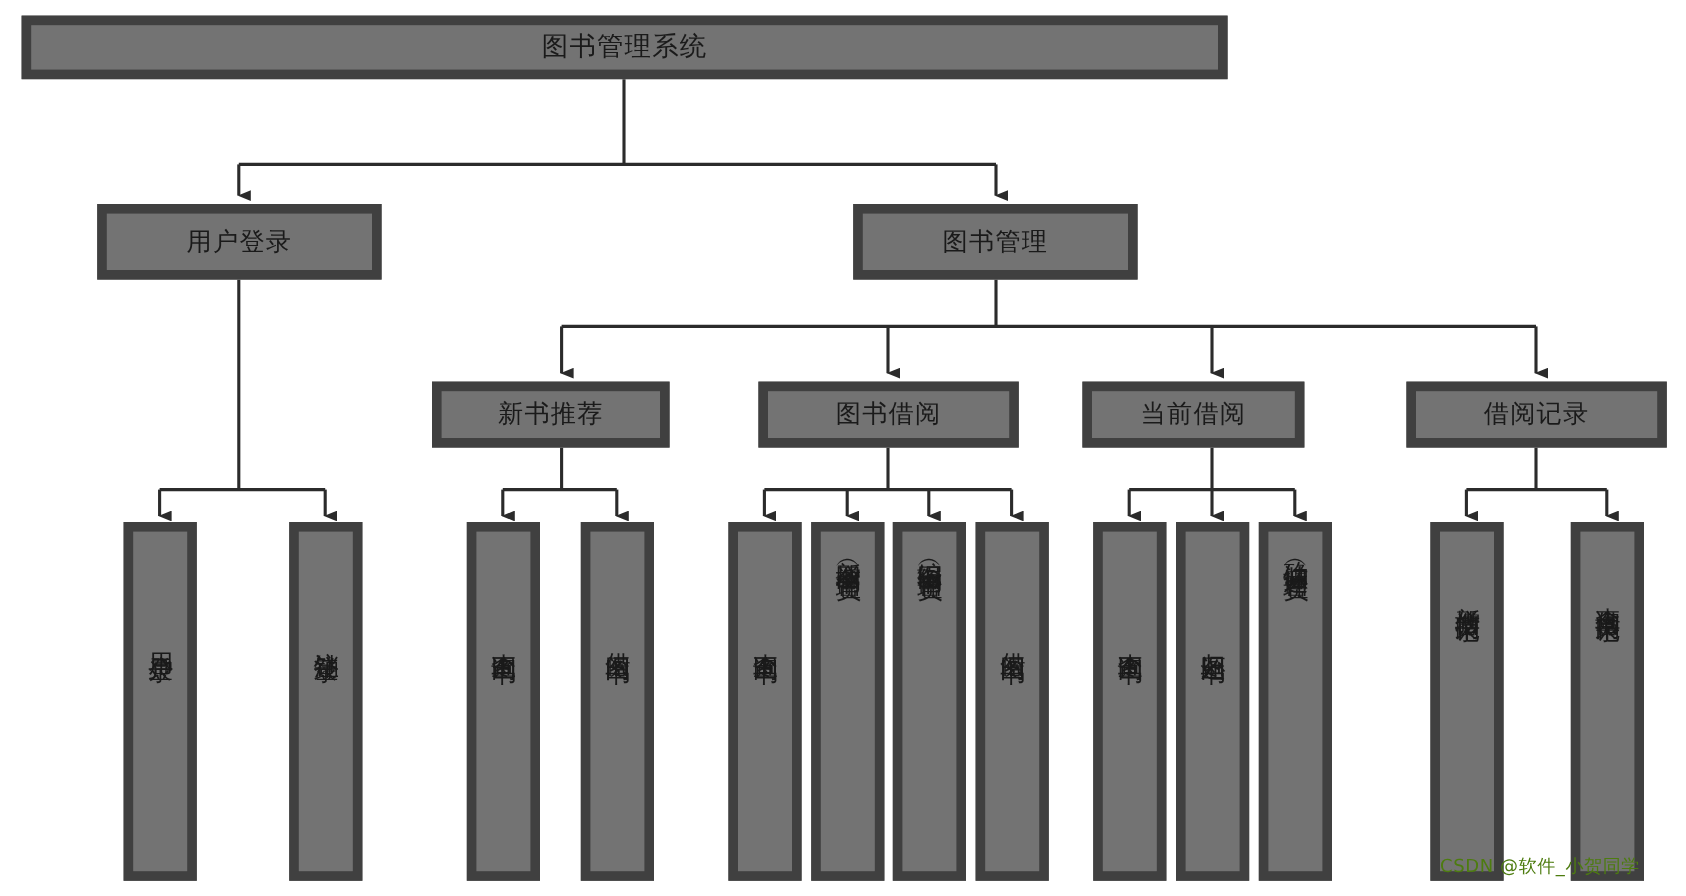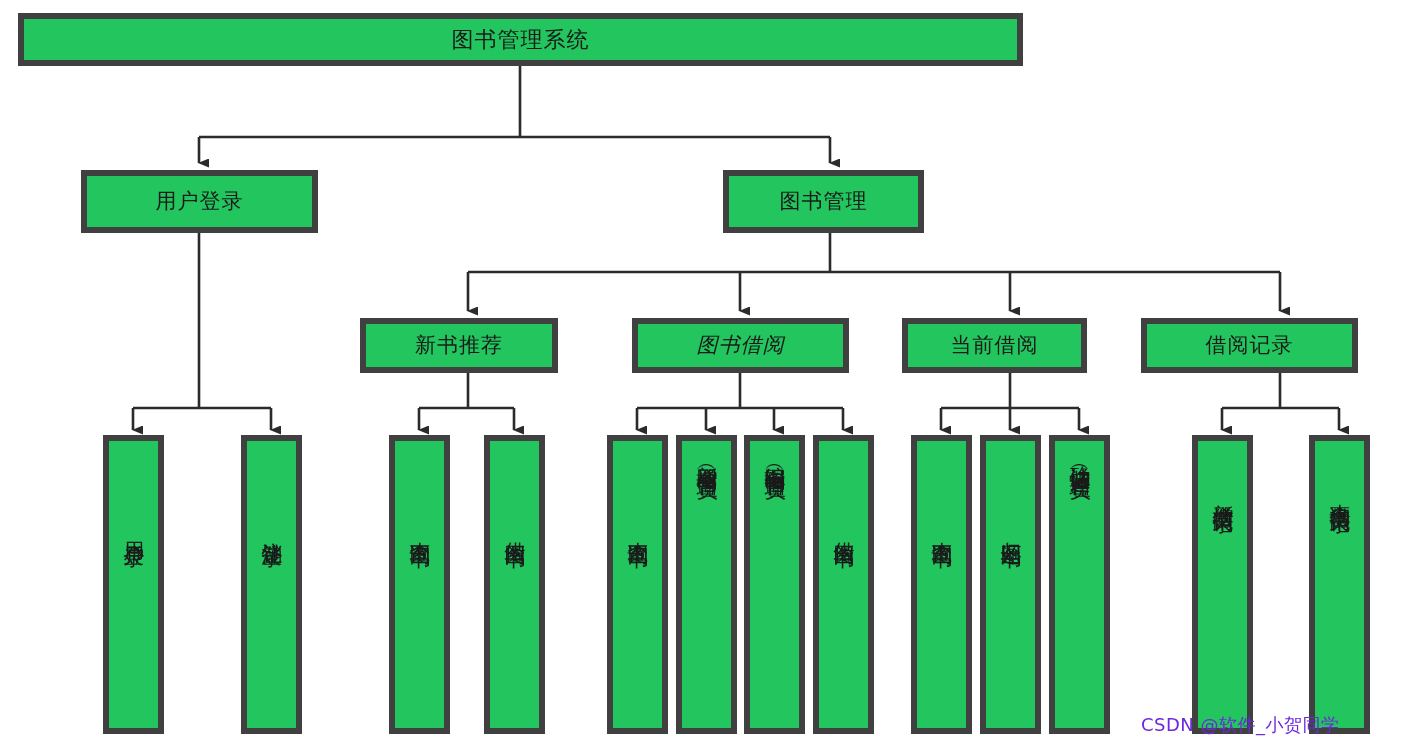--- a/index.html
+++ b/index.html
@@ -23,22 +23,22 @@
     position: absolute;
     left: 0;
     top: 0;
     width: 1405px;
     height: 747px;
     pointer-events: none;
   }
   .node {
     position: absolute;
     box-sizing: border-box;
-    border: 6px solid #404040;
-    background: #22c55e;
+    border: 8px solid #404040;
+    background: #737373;
     display: flex;
     align-items: center;
     justify-content: center;
     z-index: 2;
   }
   .node .lbl {
     font-size: 21px;
     line-height: 1.25;
     letter-spacing: 1px;
     color: #1a1a1a;
@@ -55,24 +55,24 @@
     text-orientation: upright;
     -webkit-text-orientation: upright;
     font-size: 21px;
     line-height: 1.28;
     letter-spacing: 2px;
     white-space: nowrap;
     display: block;
   }
   .watermark {
     position: absolute;
-    left: 1141px;
+    left: 1200px;
     top: 713px;
-    font-size: 18px;
-    color: #6d28d9;
+    font-size: 15px;
+    color: #4d7c0f;
     letter-spacing: 0.5px;
     z-index: 5;
     white-space: nowrap;
     font-family: "DejaVu Sans", "Liberation Sans", sans-serif;
   }
 </style>
 </head>
 <body>
 
 <div id="canvas">
@@ -127,34 +127,34 @@
     </g>
   </svg>
 
   <div class="node root" style="left:18px; top:13px; width:1005px; height:53px;">
     <span class="lbl">图书管理系统</span>
   </div>
 
   <div class="node" style="left:81px; top:170px; width:237px; height:63px;">
     <span class="lbl">用户登录</span>
   </div>
-  <div class="node" style="left:711px; top:170px; width:201px; height:63px;margin-left:12px;">
+  <div class="node" style="left:711px; top:170px; width:237px; height:63px;">
     <span class="lbl">图书管理</span>
   </div>
 
   <div class="node" style="left:360px; top:318px; width:198px; height:55px;">
     <span class="lbl">新书推荐</span>
   </div>
-  <div class="node" style="left:632px; top:318px; width:217px; height:55px;font-style:italic;">
+  <div class="node" style="left:632px; top:318px; width:217px; height:55px;">
     <span class="lbl">图书借阅</span>
   </div>
   <div class="node" style="left:902px; top:318px; width:185px; height:55px;">
     <span class="lbl">当前借阅</span>
   </div>
-  <div class="node" style="left:1141px; top:318px; width:217px; height:55px;">
+  <div class="node" style="left:1172px; top:318px; width:217px; height:55px;">
     <span class="lbl">借阅记录</span>
   </div>
 
   <div class="node leaf" style="left:103px; top:435px; width:61px; height:299px; padding-top:84px;">
     <span class="lbl">用户登录</span>
   </div>
   <div class="node leaf" style="left:241px; top:435px; width:61px; height:299px; padding-top:84px;">
     <span class="lbl">注销登录</span>
   </div>
 

